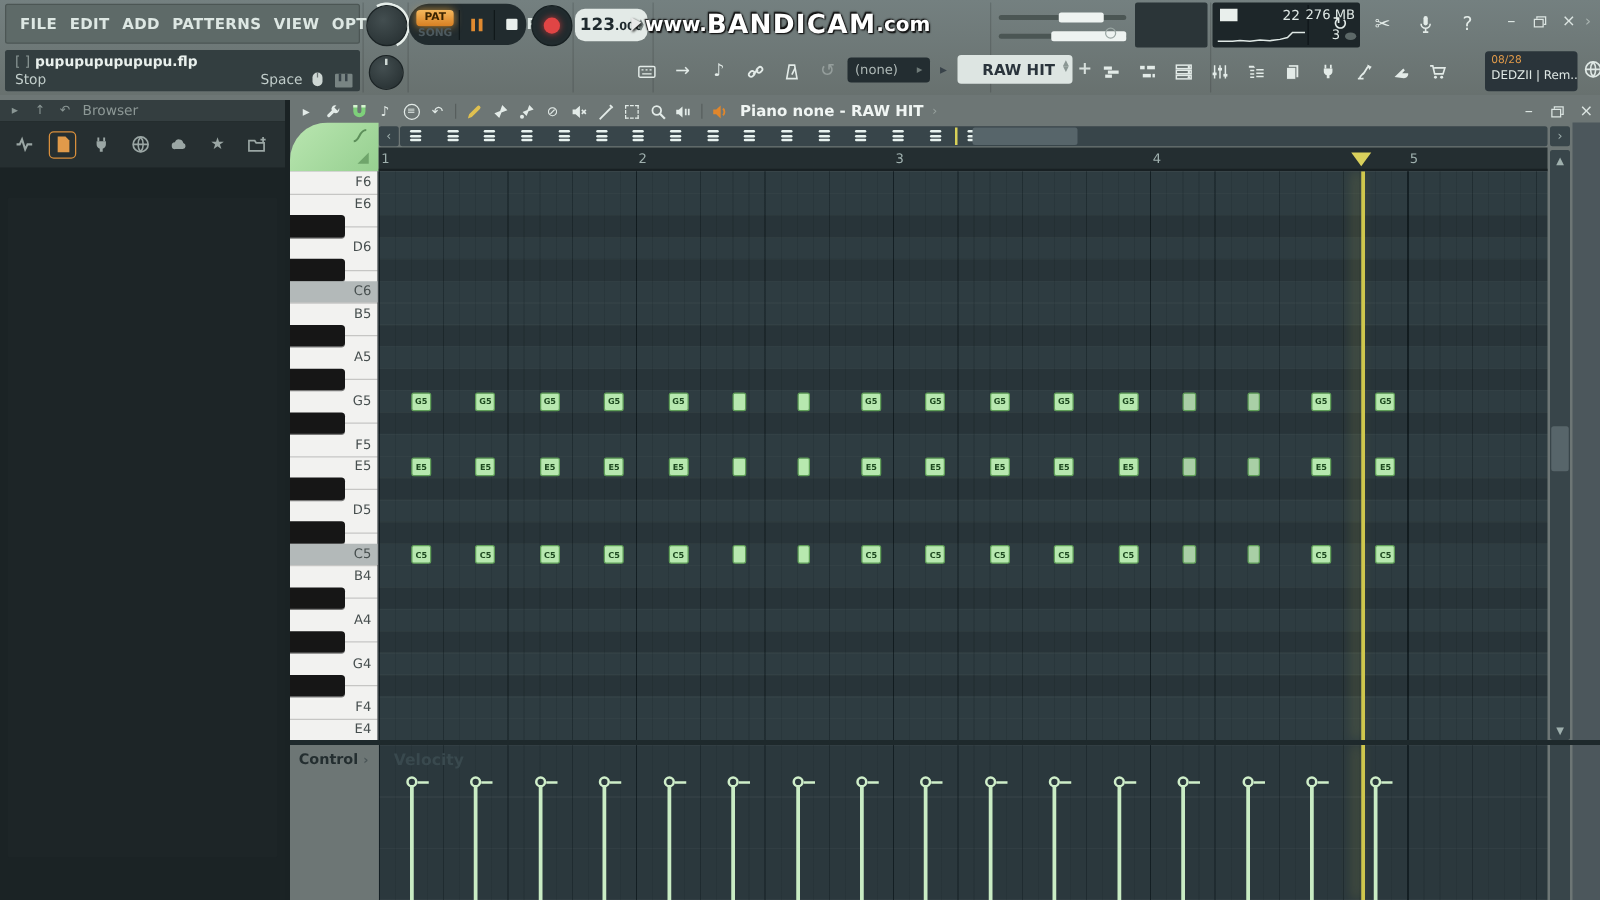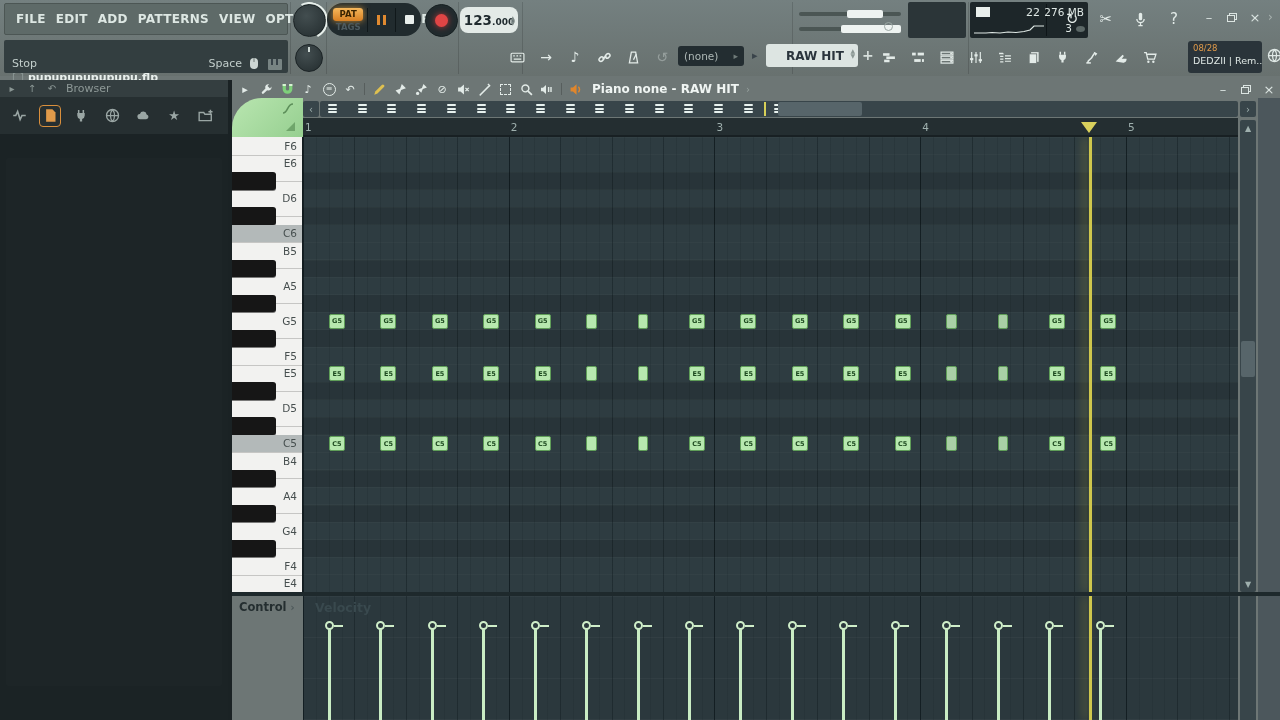--- a/index.html
+++ b/index.html
@@ -9,21 +9,21 @@
   .icon{display:inline-flex;align-items:center;justify-content:center;width:16px;height:16px;
         color:#e3ebe8;font-size:13px;line-height:1;}
   .icon svg{display:block;}
   
   #chrome{left:0;top:0;width:1280px;height:76px;background:linear-gradient(#748080,#68716f);}
   #chrome .vsep{position:absolute;top:2px;width:1px;height:72px;background:rgba(0,0,0,.14);}
   #menubar{left:4px;top:3px;width:284px;height:32px;background:#5e6a68;border:1px solid #4c5654;
            border-radius:2px;display:flex;align-items:center;gap:0;padding:0 6px;box-sizing:border-box;}
   #menubar .mi{color:#dde7e3;font-size:12px;font-weight:600;letter-spacing:.3px;padding:0 5px;cursor:default;}
   #hintbar{left:4px;top:40px;width:284px;height:33px;background:#333e40;border-radius:2px;color:#c2cecb;}
-  #hint-title{position:absolute;left:8px;top:3px;font-size:11px;color:#e9f0ed;font-weight:bold;margin-top:28px;}
+  #hint-title{position:absolute;left:8px;top:3px;font-size:11px;color:#e9f0ed;font-weight:bold;}
   #hint-title b{color:#8a9694;font-weight:normal;}
   #hint-action{position:absolute;left:8px;bottom:3px;font-size:11px;}
   #hint-short{position:absolute;right:46px;bottom:3px;font-size:11px;}
   .mouse-ic{position:absolute;right:26px;bottom:2px;}
   .piano-ic{position:absolute;right:6px;bottom:3px;width:14px;height:11px;background:#8a9694;border-radius:1px;opacity:.8;}
   .piano-ic i{position:absolute;top:0;width:2px;height:6px;background:#39434a;}
   .knob{border-radius:50%;background:radial-gradient(circle at 40% 35%,#434e50,#232c2e);border:1px solid #1b2325;}
   #knob1{left:293px;top:4px;width:31px;height:31px;}
   #knob1::after{content:"";position:absolute;inset:-3px;border-radius:50%;border:2px solid transparent;
       border-top-color:#e6eeea;border-right-color:#e6eeea;transform:rotate(18deg);}
@@ -214,21 +214,21 @@
           <i style="left:8px"></i>
         </span>
     </div>
 
     <div id="knob1" class="abs knob"></div>
     <div id="knob2" class="abs knob"></div>
 
     <div id="transport" class="abs">
       <div id="patsong">
         <span id="pat-btn">PAT</span>
-        <span id="song-btn">TAGS</span>
+        <span id="song-btn">SONG</span>
       </div>
       <div class="t-div"></div>
       <div id="pause-btn">
           <i></i>
           <i></i>
         </div>
       <div class="t-div"></div>
       <div id="stop-btn">
           <i></i>
         </div>
@@ -237,20 +237,26 @@
         <i></i>
       </div>
 
     <div id="tempo" class="abs">
       <span class="big">123</span>
         <span class="small">.000</span>
       <span class="steppers">▲<br>▼</span>
     </div>
 
 
+    <div id="watermark" class="abs">
+      <span id="wm-cursor"></span>
+      <span class="w1">www.</span>
+        <span class="w2">BANDICAM</span>
+        <span class="w1">.com</span>
+    </div>
 
     <div id="sliders" class="abs">
       <div class="mslider" style="top:10px">
           <i style="left:48px;width:36px"></i>
         </div>
       <div class="mslider" style="top:25px">
           <i style="left:42px;width:60px"></i>
         </div>
     </div>
     <div id="slider-small-knob" class="abs"></div>

